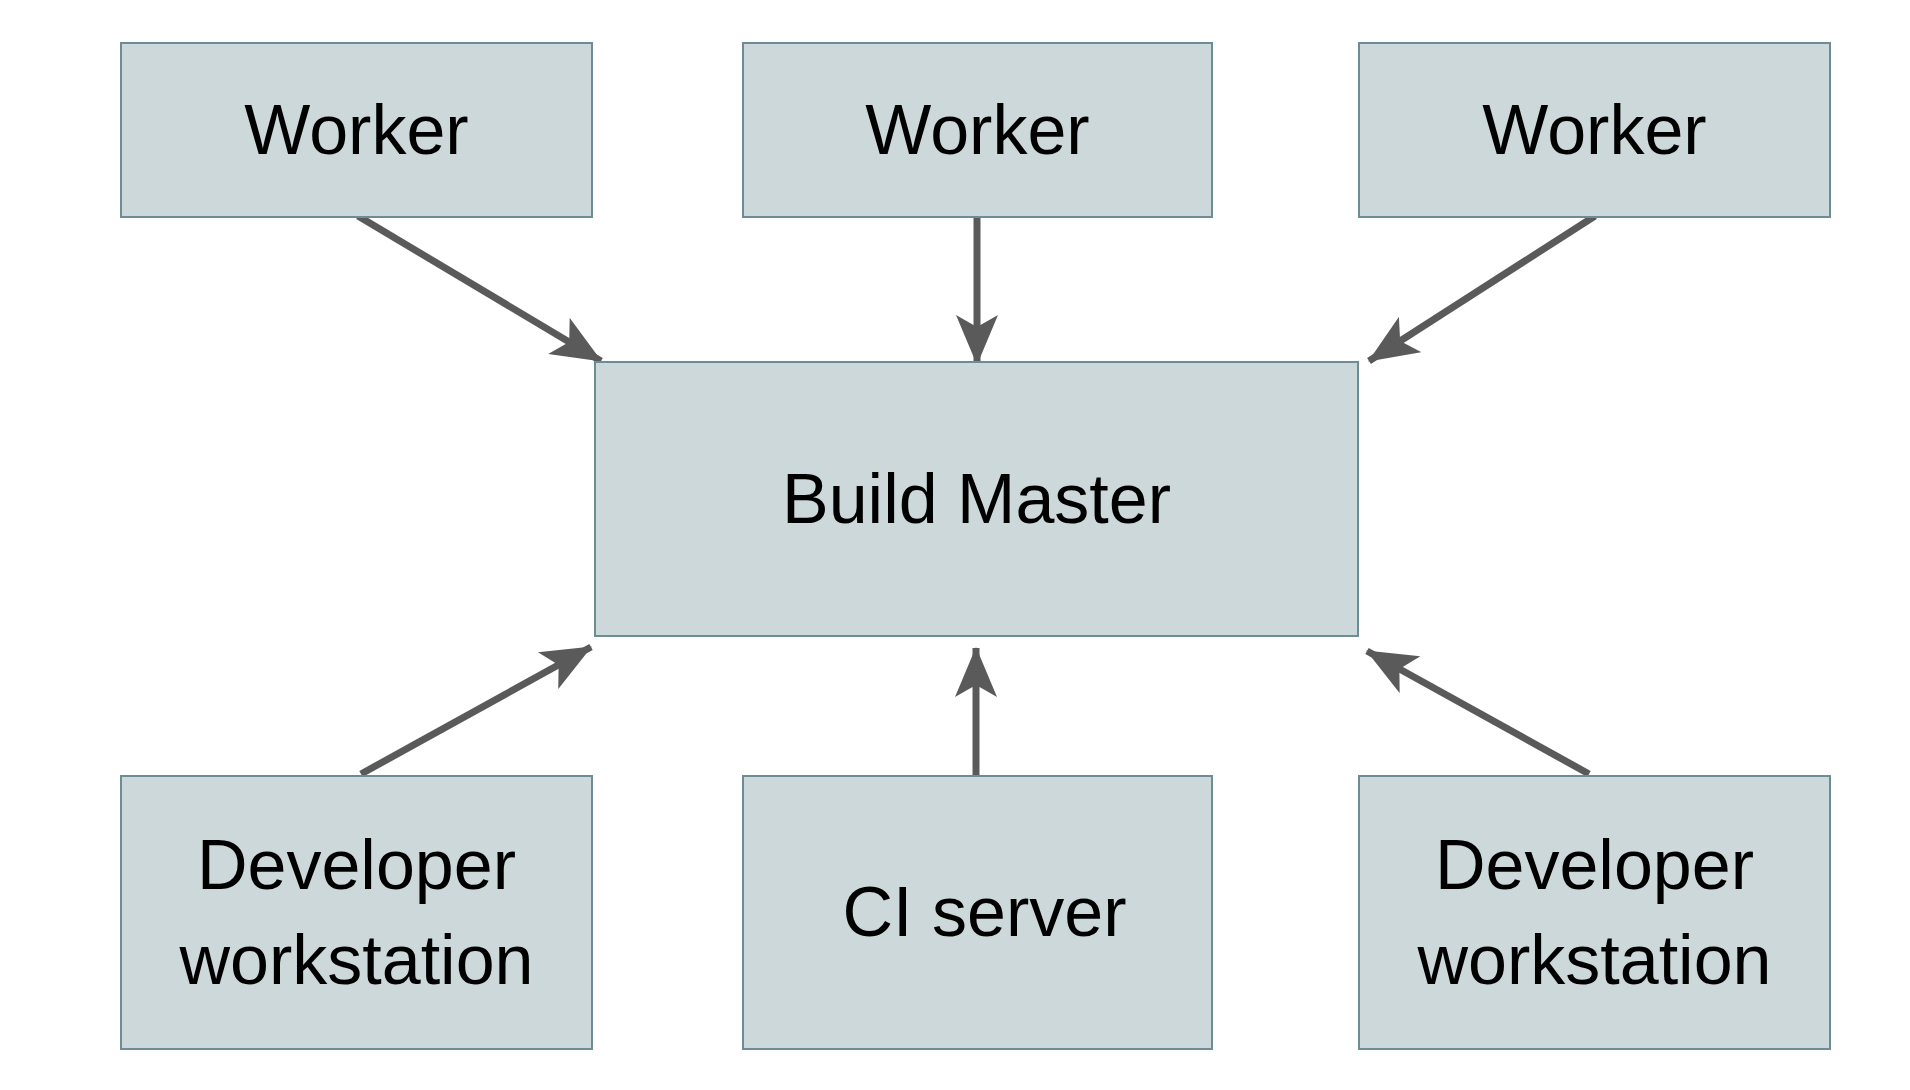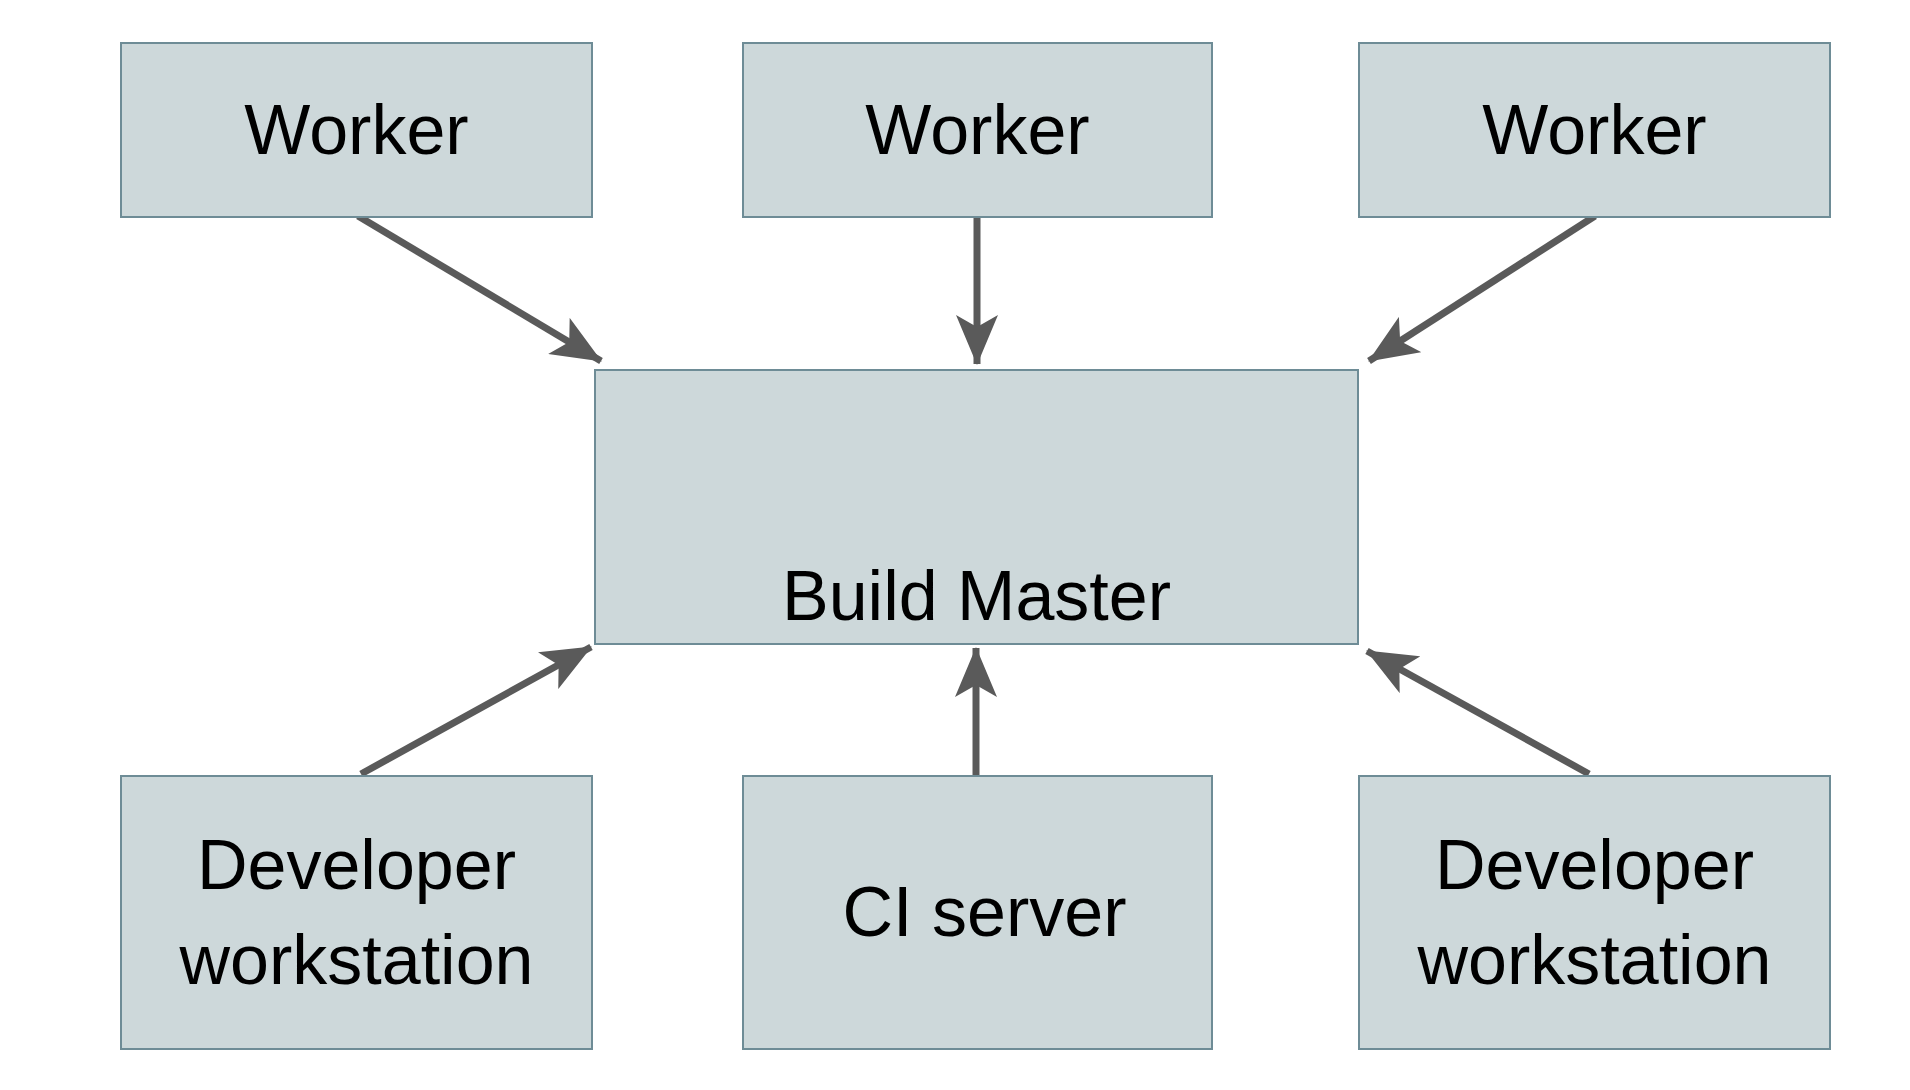--- a/index.html
+++ b/index.html
@@ -42,21 +42,21 @@
     justify-content: center;
     text-align: center;
     color: var(--text, #000000);
     font-size: 70px;
     line-height: 1.35;
     padding: 0 14px;
   }
   .node-worker-1 { left: 120px;  top: 42px;  width: 473px; height: 176px; }
   .node-worker-2 { left: 742px;  top: 42px;  width: 471px; height: 176px; }
   .node-worker-3 { left: 1358px; top: 42px;  width: 473px; height: 176px; }
-  .node-build-master { left: 594px; top: 369px; width: 765px; height: 276px; align-items: flex-end; }
+  .node-build-master { left: 594px; top: 361px; width: 765px; height: 276px; }
   .node-dev-left  { left: 120px;  top: 775px; width: 473px; height: 275px; }
   .node-ci-server { left: 742px;  top: 775px; width: 471px; height: 275px; padding-left: 28px; }
   .node-dev-right { left: 1358px; top: 775px; width: 473px; height: 275px; }
 </style>
 </head>
 <body>
 
 <div class="canvas">
 
   <svg class="arrows" viewBox="0 0 1910 1090" xmlns="http://www.w3.org/2000/svg">

